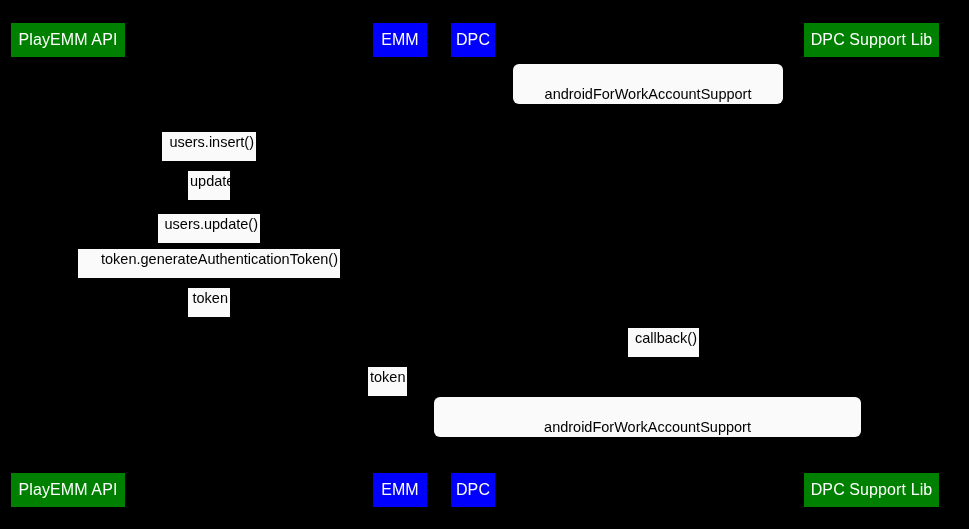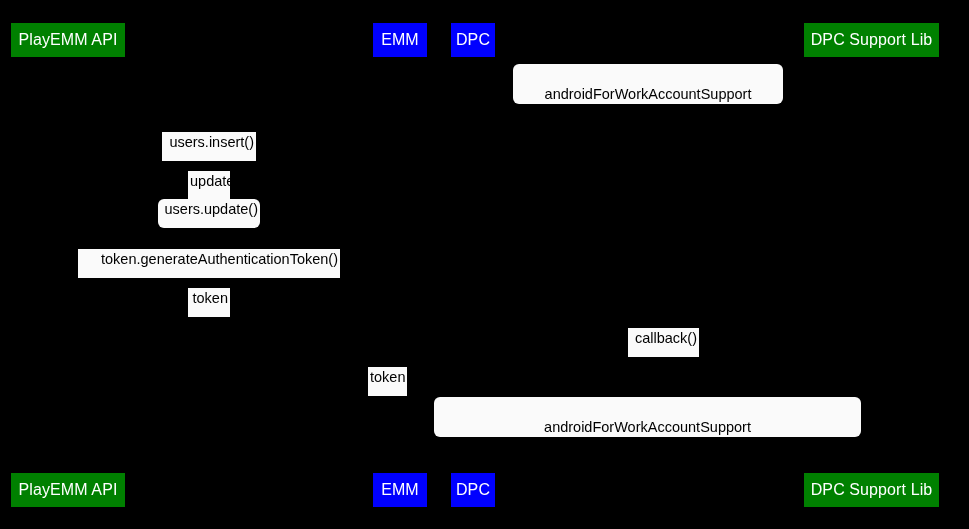--- a/index.html
+++ b/index.html
@@ -118,21 +118,21 @@
 
   <div class="note-label" style="left:513px; top:64px; width:270px; height:40px;">
     <span class="l1">androidForWorkAccountSupport</span>
     <span class="l2">.ensureWorkingEnvironment(callback)</span>
   </div>
 
   <div class="msg-label" style="left:162px; top:132px; width:94px;">users.insert()</div>
 
   <div class="msg-label" style="left:188px; top:171px; width:42px;">update</div>
 
-  <div class="msg-label" style="left:158px; top:199px; width:102px;border-radius:6px;">users.update()</div>
+  <div class="msg-label" style="left:158px; top:214px; width:102px;">users.update()</div>
 
   <div class="msg-label" style="left:78px; top:249px; width:262px;">token.generateAuthenticationToken()</div>
 
   <div class="msg-label" style="left:188px; top:288px; width:42px;">token</div>
 
   <div class="msg-label" style="left:628px; top:328px; width:71px;">callback()</div>
 
   <div class="msg-label" style="left:368px; top:367px; width:39px;">token</div>
 
   <div class="note-label" style="left:434px; top:397px; width:427px; height:40px;">

